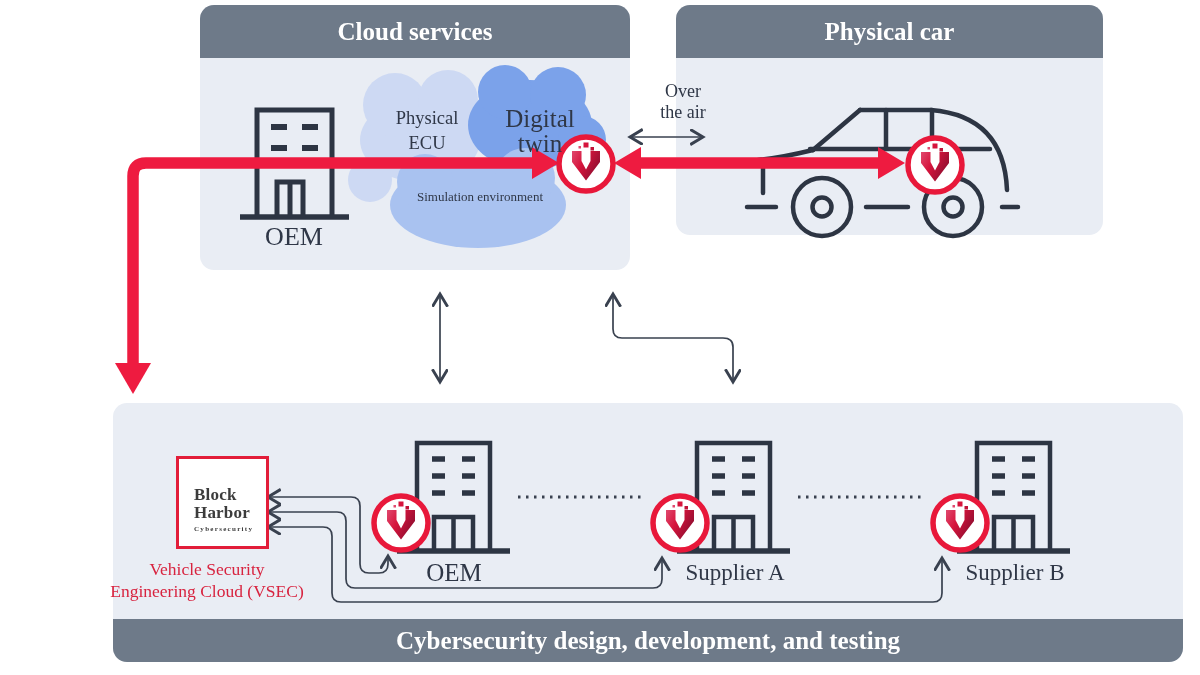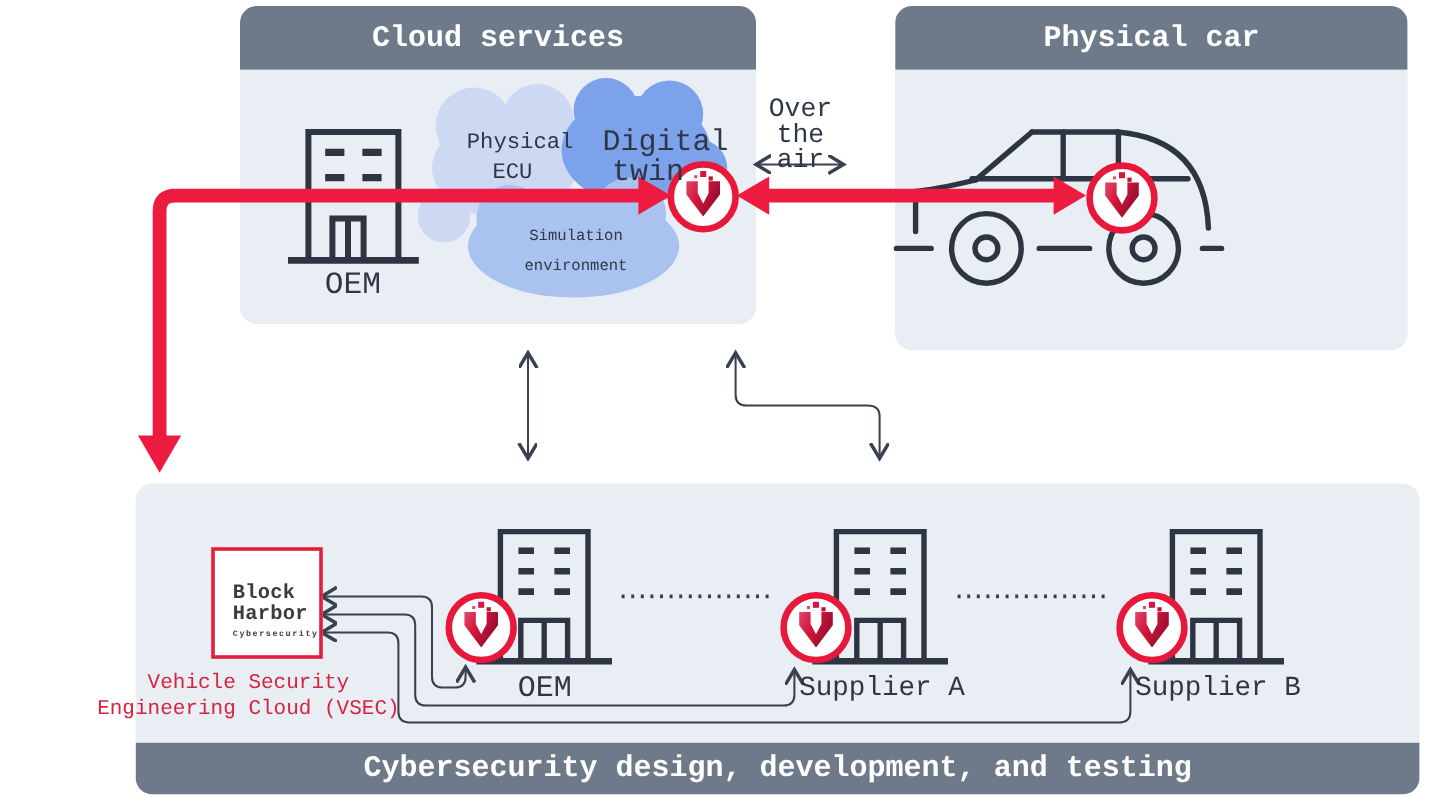--- a/index.html
+++ b/index.html
@@ -1,33 +1,33 @@
 <!DOCTYPE html>
 <html><head>
 <meta charset="utf-8">
 <style>
   html,body{margin:0;padding:0;background:#ffffff;}
   .stage{position:relative;width:1200px;height:675px;background:#ffffff;
-         font-family:Liberation Mono, monospace;overflow:hidden;}
+         font-family:Liberation Serif, serif;overflow:hidden;}
   .panel{position:absolute;background:#e9edf4;border-radius:14px;overflow:hidden;}
   #cloud-panel{left:200px;top:5px;width:430px;height:265px;}
-  #car-panel{left:746px;top:5px;width:427px;height:287px;}
+  #car-panel{left:676px;top:5px;width:427px;height:230px;}
   .panel-header{position:absolute;top:0;left:0;right:0;height:53px;background:#6e7a89;
          color:#ffffff;font-size:25px;font-weight:700;display:flex;align-items:center;justify-content:center;}
   #bottom-panel{left:65px;top:403px;width:1070px;height:259px;background:#e9edf4;
          border-radius:14px;overflow:hidden;position:absolute;margin-left:48px;}
   .bottom-bar{position:absolute;left:0;right:0;bottom:0;height:43px;background:#6e7a89;
          color:#ffffff;font-size:25px;font-weight:700;display:flex;align-items:center;justify-content:center;}
   #overlay{position:absolute;left:0;top:0;z-index:5;pointer-events:none;}
   .lbl{position:absolute;z-index:10;color:#2f3747;text-align:center;}
   #lbl-virtual{left:389px;top:106px;width:76px;font-size:18.5px;line-height:25px;}
   #lbl-digital{left:502px;top:106px;width:76px;font-size:25px;line-height:25px;}
   #lbl-sim{left:405px;top:184px;width:150px;font-size:13px;line-height:25px;}
   #lbl-oem-top{left:252px;top:222px;width:84px;font-size:26px;}
-  #lbl-ota{left:636px;top:81px;width:62px;font-size:22px;line-height:21px;}
+  #lbl-ota{left:652px;top:81px;width:62px;font-size:18px;line-height:21px;}
   #lbl-oem-b{left:410px;top:559px;width:88px;font-size:25px;}
   #lbl-supa{left:660px;top:560px;width:150px;font-size:23px;}
   #lbl-supb{left:940px;top:560px;width:150px;font-size:23px;}
   #lbl-vsec{left:78px;top:558px;width:258px;font-size:17.5px;line-height:22px;color:#d8233f;}
   #lbl-vsec span{display:block;}
   #bh-box{position:absolute;left:176px;top:456px;width:93px;height:93px;background:#ffffff;
          border:3.5px solid #e21d39;box-sizing:border-box;z-index:10;padding:27px 0 0 15px;}
   .bh-main{font-size:17px;font-weight:700;color:#3c3c3c;line-height:18px;letter-spacing:0.2px;}
   .bh-sub{font-size:7px;font-weight:700;letter-spacing:1.3px;color:#3c3c3c;margin-top:3px;}
 </style>

